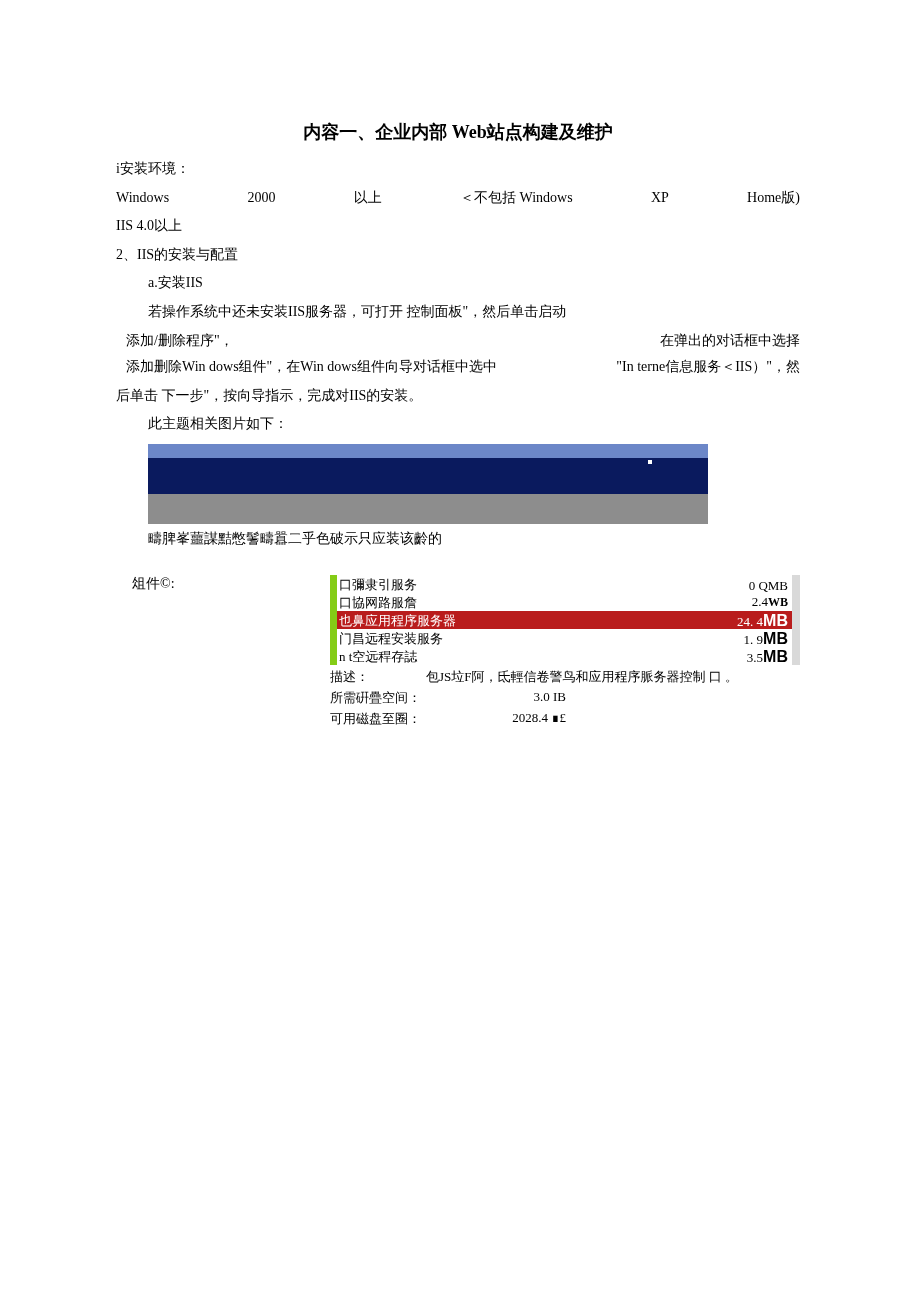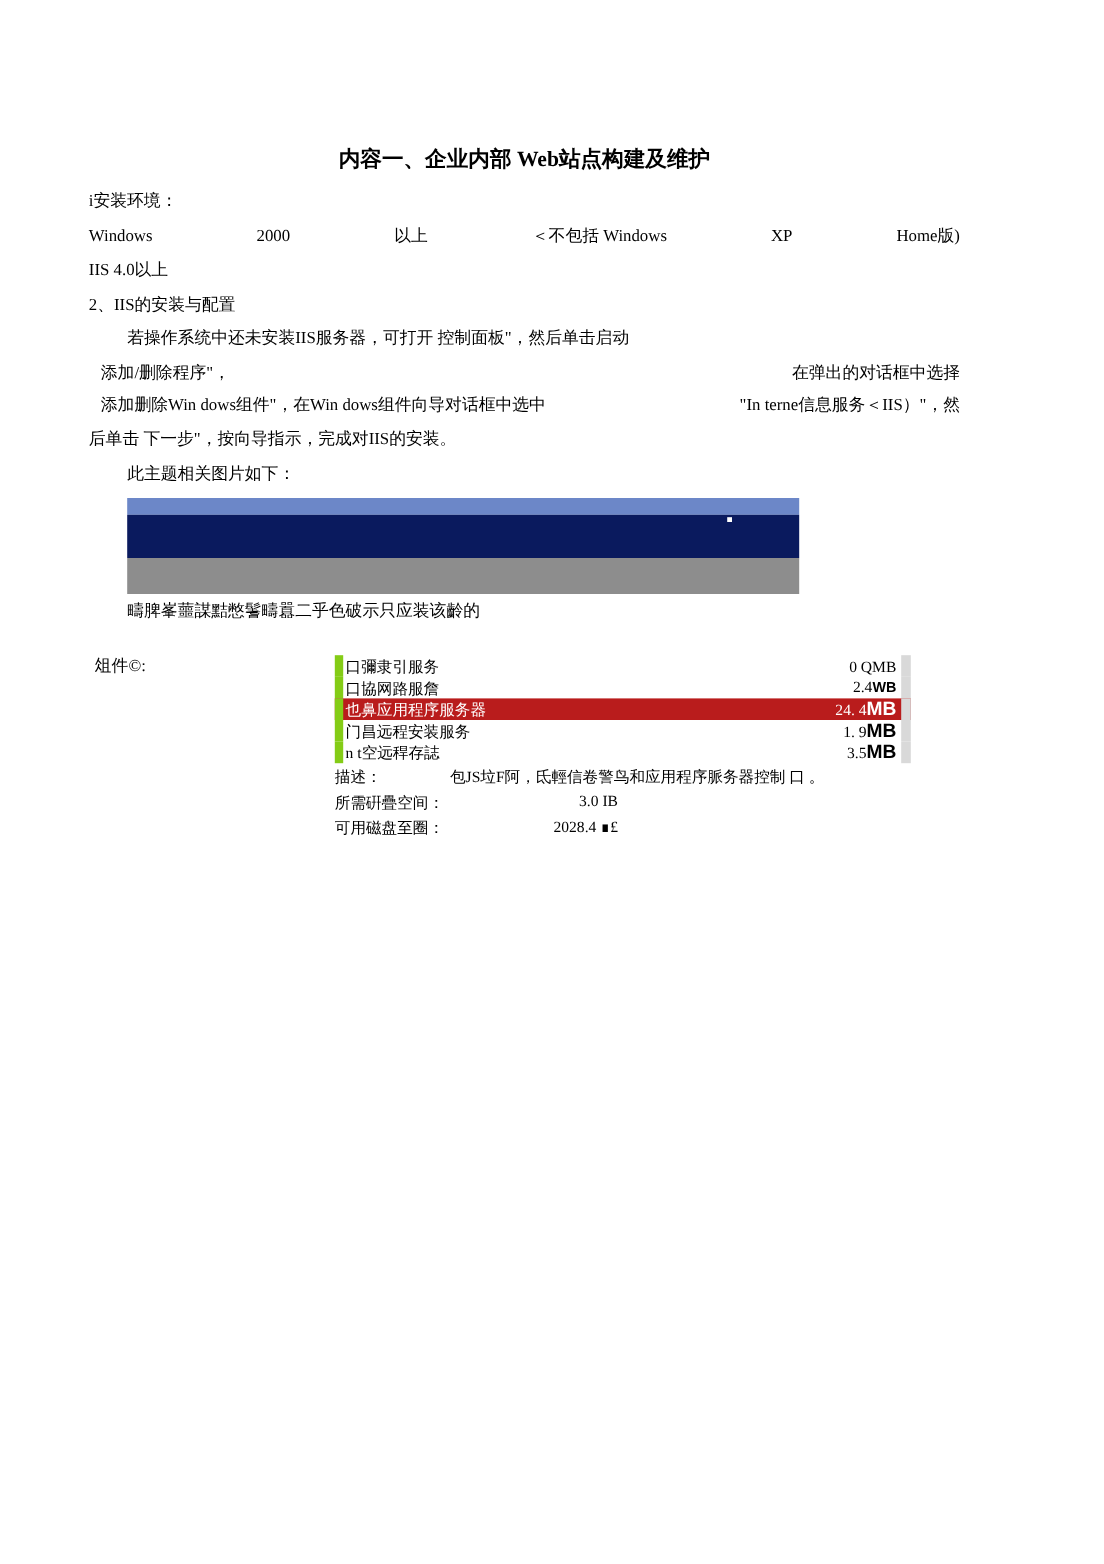--- a/index.html
+++ b/index.html
@@ -3,21 +3,21 @@
 <meta charset="utf-8">
 <style>
   body {
     margin: 0;
     padding: 0;
     background: #ffffff;
     font-family: "SimSun", "宋体", serif;
     width: 920px;
   }
   .page {
-    padding: 120px 120px 40px 74px;
+    padding: 120px 120px 40px 116px;
     box-sizing: border-box;
     width: 920px;
   }
   .title-center {
     text-align: center;
     font-weight: bold;
     font-size: 18px;
     margin-bottom: 12px;
   }
   .h1 {
@@ -67,21 +67,21 @@
     width: 4px;
     height: 4px;
     background: #fff;
   }
   .bar3 {
     background: #8d8d8d;
     height: 30px;
     width: 100%;
   }
   .group-left {
-    margin-left: 5px;
+    margin-left: 16px;
     font-size: 14px;
   }
   .comp-block {
     margin-left: 100px;
     width: 480px;
     font-size: 13px;
   }
   .comp-row {
     display: flex;
     justify-content: space-between;
@@ -91,21 +91,21 @@
     height: 18px;
     box-sizing: border-box;
   }
   .comp-row .name { white-space: pre; }
   .comp-row .sz { white-space: pre; }
   .comp-row.sel {
     background: #b91c1c;
     color: #fff;
   }
   .comp-row .mb { font-weight: bold; font-family: Liberation Sans, sans-serif; font-size: 16px; }
-  .comp-row .wb { font-weight: bold; font-family: Liberation Sans, sans-serif; font-size: 12px; }
+  .comp-row .wb { font-weight: bold; font-family: Liberation Serif, serif; font-size: 12px; }
   .desc-row {
     display: flex;
     padding: 3px 0 0 0;
     font-size: 13px;
   }
   .desc-row .lbl { width: 96px; }
   .desc-row .val { width: 140px; text-align: right; }
 </style>
 </head>
 <body>
@@ -121,20 +121,21 @@
     <span>Windows</span>
     <span>2000</span>
     <span>以上</span>
     <span>＜不包括 Windows</span>
     <span>XP</span>
     <span>Home版)</span>
   </div>
 
   <div class="line">IIS 4.0以上</div>
   <div class="line">2、IIS的安装与配置</div>
+  <div class="line indent1">a.安装IIS</div>
   <div class="line indent1">若操作系统中还未安装IIS服务器，可打开 控制面板"，然后单击启动</div>
 
   <div class="twocol indent2">
     <span>添加/删除程序"，</span>
     <span>在弹出的对话框中选择</span>
   </div>
 
   <div class="twocol indent2">
     <span>添加删除Win dows组件"，在Win dows组件向导对话框中选中</span>
     <span>"In terne信息服务＜IIS）"，然</span>

